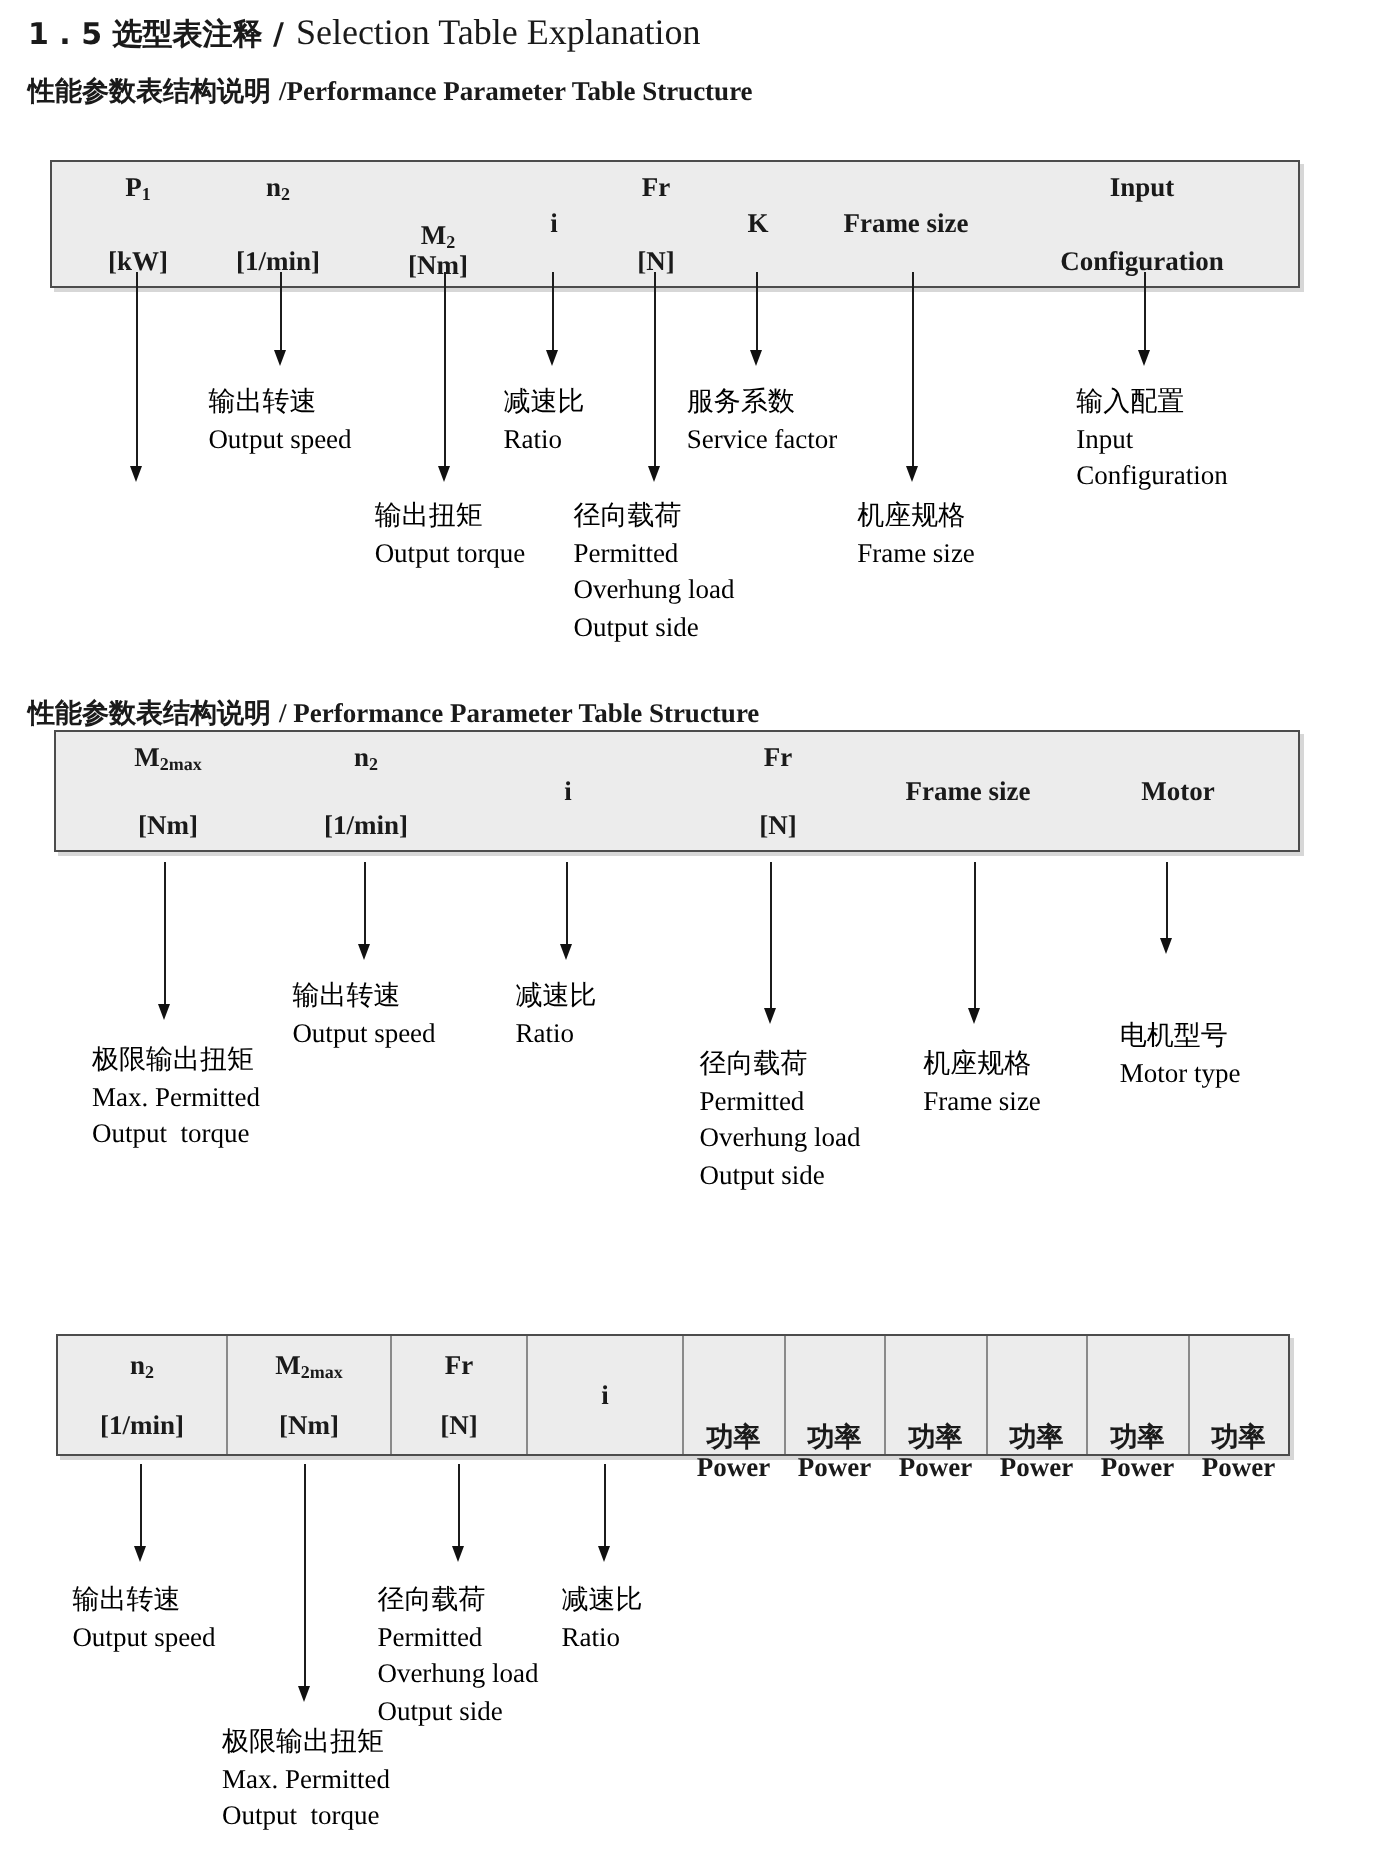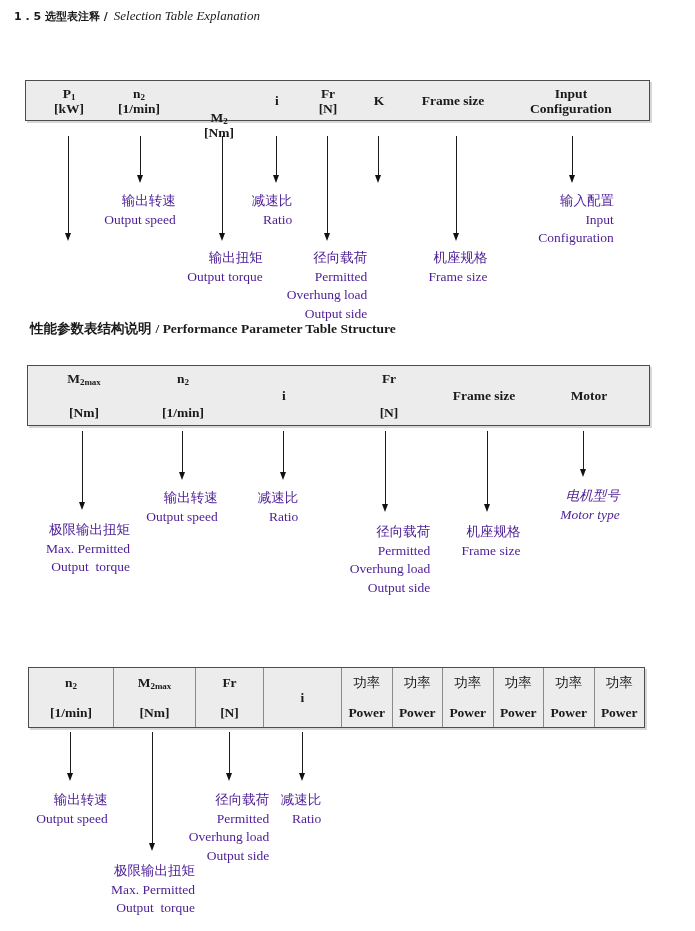--- a/index.html
+++ b/index.html
@@ -2,22 +2,22 @@
 <html><head>
 <meta charset="utf-8">
 <style>
   html,body{margin:0;padding:0;background:#ffffff;}
   .page{
     position:relative;width:695px;height:931px;background:#fff;
     font-family:"Liberation Serif","DejaVu Serif",serif;color:#1a1a1a;overflow:hidden;
   }
   
   .h1{position:absolute;left:14px;top:6px;font-size:16px;white-space:nowrap;}
-  .h1 .zh{font-weight:bold;font-family:"DejaVu Sans","Liberation Sans",sans-serif;font-size:11px;}
-  .h1 .en{margin-left:6px;font-size:13px;font-style:italic;}
+  .h1 .zh{font-weight:bold;font-family:"DejaVu Sans","Liberation Sans",sans-serif;font-size:15px;}
+  .h1 .en{margin-left:6px;font-size:18px;}
   .h2{position:absolute;left:14px;font-weight:bold;font-size:13.5px;white-space:nowrap;}
   .h2 .zh{font-family:"DejaVu Sans","Liberation Sans",sans-serif;}
   .h2 .en{margin-left:4px;font-family:"Liberation Serif","DejaVu Serif",serif;}
   
   .tbox{
     position:absolute;background:#ececec;border:1.5px solid #4c4c4c;box-sizing:border-box;
     box-shadow:2px 2px 0 rgba(140,140,140,.35);
   }
   .hcell2{
     position:absolute;top:5px;bottom:5px;transform:translateX(-50%);
@@ -30,46 +30,49 @@
   }
   sub{font-size:9px;line-height:0;vertical-align:-2px;}
   
   .arrow{position:absolute;width:0;border-left:1.3px solid #1c1c1c;}
   .arrow::after{
     content:"";position:absolute;left:-4.4px;bottom:-8px;
     border:3.6px solid transparent;border-top:8px solid #111;border-bottom:none;
   }
   
   .lbl{
-    position:absolute;transform:translateX(-50%);text-align:right;
-    font-size:13.5px;line-height:18.5px;white-space:pre-wrap;color:#4c1d95;
+    position:absolute;transform:translateX(-50%);text-align:left;
+    font-size:13.5px;line-height:18.5px;white-space:pre-wrap;color:#000000;
   }
   
   .t3{display:flex;height:100%;box-sizing:border-box;}
   .t3col{
     box-sizing:border-box;border-right:1px solid #8a8a8a;height:100%;
     display:flex;flex-direction:column;justify-content:space-between;align-items:center;
     padding:7px 0;font-weight:bold;font-size:13.5px;line-height:15px;white-space:nowrap;
   }
   .t3col:last-child{border-right:none;}
   .t3col.center{justify-content:center;}
   .pw{flex:1;}
-  .pw .zh-cell{font-weight:400;}
+  .pw .zh-cell{font-weight:700;margin-top:36px;}
 </style>
 </head>
 <body>
 
 <div class="page">
 
   <div class="h1">
     <span class="zh">1 . 5 选型表注释 /</span><span class="en">Selection Table Explanation</span>
   </div>
 
-
-  <div class="tbox" style="left:25px;top:80px;width:625px;height:41px;">
+  <div class="h2" style="top:37px;">
+    <span class="zh">性能参数表结构说明</span><span class="en">/Performance Parameter Table Structure</span>
+  </div>
+
+  <div class="tbox" style="left:25px;top:80px;width:625px;height:64px;">
     <div class="hcell2" style="left:43px;">
         <span><span>P</span><sub>1</sub></span>
         <span>[kW]</span>
       </div>
     <div class="hcell2" style="left:113px;">
         <span><span>n</span><sub>2</sub></span>
         <span>[1/min]</span>
       </div>
     <div class="hcell2" style="left:193px;margin-top:24px;">
         <span><span>M</span><sub>2</sub></span>
@@ -92,26 +95,27 @@
   <div class="arrow" style="left:140px;top:136px;height:39px;"></div>
   <div class="arrow" style="left:222px;top:136px;height:97px;"></div>
   <div class="arrow" style="left:276px;top:136px;height:39px;"></div>
   <div class="arrow" style="left:327px;top:136px;height:97px;"></div>
   <div class="arrow" style="left:378px;top:136px;height:39px;"></div>
   <div class="arrow" style="left:456px;top:136px;height:97px;"></div>
   <div class="arrow" style="left:572px;top:136px;height:39px;"></div>
 
   <div class="lbl" style="left:140px;top:192px;">输出转速<br>Output speed</div>
   <div class="lbl" style="left:272px;top:192px;">减速比<br>Ratio</div>
+  <div class="lbl" style="left:381px;top:192px;">服务系数<br>Service factor</div>
   <div class="lbl" style="left:576px;top:192px;">输入配置<br>Input<br>Configuration</div>
   <div class="lbl" style="left:225px;top:249px;">输出扭矩<br>Output torque</div>
   <div class="lbl" style="left:327px;top:249px;">径向载荷<br>Permitted<br>Overhung load<br>Output side</div>
   <div class="lbl" style="left:458px;top:249px;">机座规格<br>Frame size</div>
 
-  <div class="h2" style="top:320px;margin-left:16px;">
+  <div class="h2" style="top:348px;">
     <span class="zh">性能参数表结构说明</span><span class="en">/ Performance Parameter Table Structure</span>
   </div>
 
   <div class="tbox" style="left:27px;top:365px;width:623px;height:61px;">
     <div class="hcell2" style="left:56px;">
         <span><span>M</span><sub>2max</sub></span>
         <span>[Nm]</span>
       </div>
     <div class="hcell2" style="left:155px;">
         <span><span>n</span><sub>2</sub></span>
@@ -128,21 +132,21 @@
 
   <div class="arrow" style="left:82px;top:431px;height:71px;"></div>
   <div class="arrow" style="left:182px;top:431px;height:41px;"></div>
   <div class="arrow" style="left:283px;top:431px;height:41px;"></div>
   <div class="arrow" style="left:385px;top:431px;height:73px;"></div>
   <div class="arrow" style="left:487px;top:431px;height:73px;"></div>
   <div class="arrow" style="left:583px;top:431px;height:38px;"></div>
 
   <div class="lbl" style="left:182px;top:489px;">输出转速<br>Output speed</div>
   <div class="lbl" style="left:278px;top:489px;">减速比<br>Ratio</div>
-  <div class="lbl" style="left:590px;top:487px;font-style:italic;">电机型号<br>Motor type</div>
+  <div class="lbl" style="left:590px;top:509px;">电机型号<br>Motor type</div>
   <div class="lbl" style="left:88px;top:521px;">极限输出扭矩<br>Max. Permitted<br>Output  torque</div>
   <div class="lbl" style="left:390px;top:523px;">径向载荷<br>Permitted<br>Overhung load<br>Output side</div>
   <div class="lbl" style="left:491px;top:523px;">机座规格<br>Frame size</div>
 
 
   <div class="tbox" style="left:28px;top:667px;width:617px;height:61px;">
     <div class="t3">
       <div class="t3col" style="width:85px;">
           <span><span>n</span><sub>2</sub></span>
           <span>[1/min]</span>

